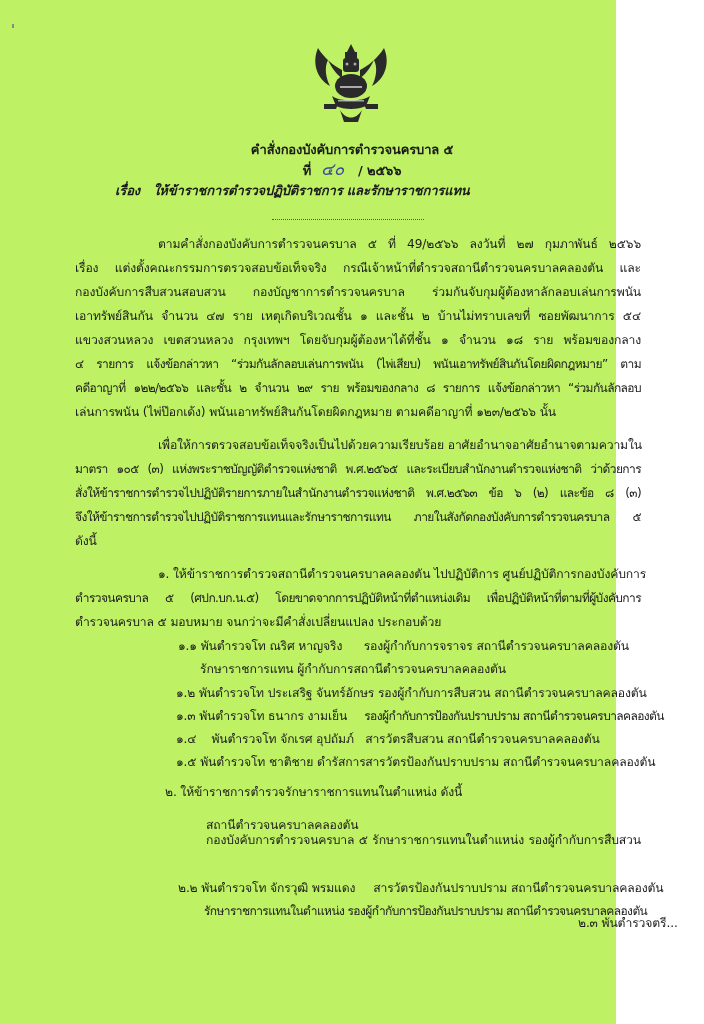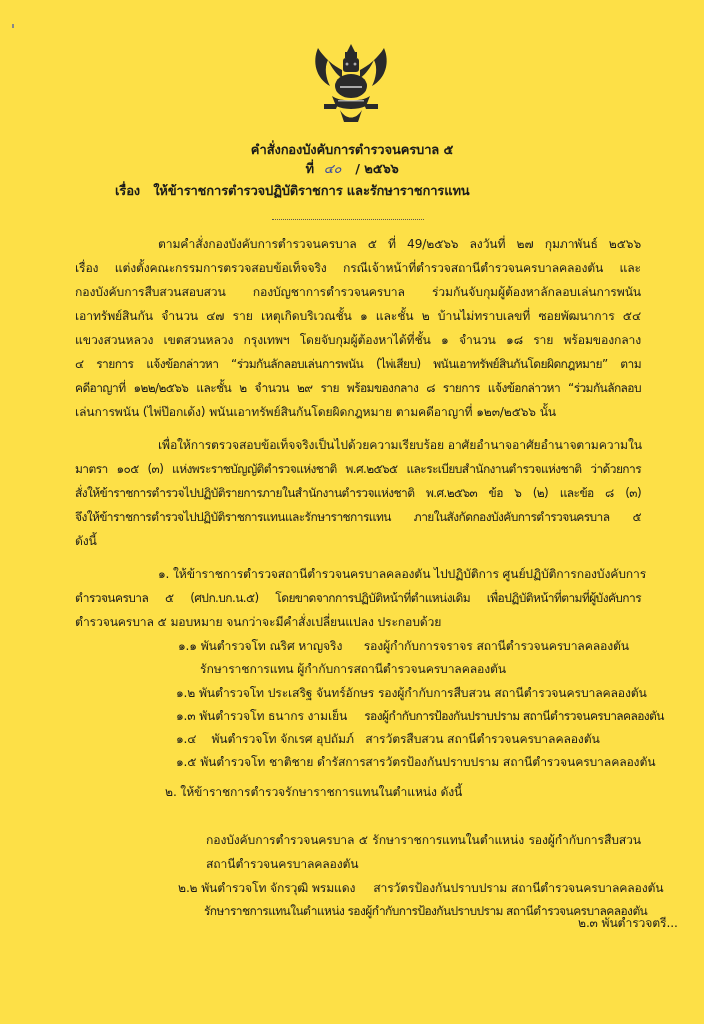--- a/index.html
+++ b/index.html
@@ -3,27 +3,27 @@
 <meta charset="utf-8">
 <style>
   html, body { margin: 0; padding: 0; }
   body {
     width: 704px; height: 1024px; overflow: hidden;
     background: #ffffff;
     font-family: "DejaVu Sans", "Liberation Sans", sans-serif;
     color: #1a1a1a;
     position: relative;
   }
-  .page { position: absolute; left: 0; top: 0; width: 704px; height: 1024px; background: #fde047; }
+  .page { position: absolute; left: 0; top: 0; width: 616px; height: 1024px; background: #bef264; }
   .speck { position: absolute; left: 12px; top: 24px; width: 2px; height: 4px; background: #888; }
   .emblem { position: absolute; left: 310px; top: 40px; width: 82px; height: 85px; }
   .line { position: absolute; white-space: nowrap; font-size: 12.2px; line-height: 16px; letter-spacing: -0.15px; }
   .center { left: 0; width: 704px; text-align: center; }
   .title { font-size: 13px; font-weight: bold; }
-  .hand { font-family: "DejaVu Serif", serif; font-style: italic; color: #3a4aa0; font-size: 13px; font-weight: normal; margin: 0 14px 0 10px; }
+  .hand { font-family: "DejaVu Serif", serif; font-style: italic; color: #3a4aa0; font-size: 17px; font-weight: normal; margin: 0 14px 0 10px; }
   .dots { position: absolute; left: 272px; top: 219px; width: 152px; border-top: 1px dotted #555; }
   .just { left: 75px; width: 566px; text-align: justify; text-align-last: justify; }
   .just-last { left: 75px; width: 566px; text-align: left; }
   .name-col { display: inline-block; width: 190px; }
   .narrow { letter-spacing: -0.6px; font-size: 12px; }
 </style>
 </head>
 <body>
 
 <div class="page">
@@ -47,21 +47,21 @@
         <circle cx="45" cy="24" r="1.5"></circle>
       <path d="M30 46 h22 v2 h-22z"></path>
         <path d="M28 60 h26 v1.5 h-26z"></path>
     </g>
   </svg>
 
   <div class="line center title" style="top:142px;">คำสั่งกองบังคับการตำรวจนครบาล ๕</div>
   <div class="line center title" style="top:161px;">
     <span>ที่</span><span class="hand">๔๐</span><span>/ ๒๕๖๖</span>
   </div>
-  <div class="line title" style="top:183px; left:115px;">
+  <div class="line title" style="top:183px; left:115px;font-style:italic;">
     <span>เรื่อง</span>&nbsp;&nbsp;&nbsp;<span>ให้ข้าราชการตำรวจปฏิบัติราชการ และรักษาราชการแทน</span>
   </div>
   <div class="dots"></div>
 
   <div class="line" style="top:236px; left:158px; width:483px; text-align:justify; text-align-last:justify;">ตามคำสั่งกองบังคับการตำรวจนครบาล ๕ ที่ 49/๒๕๖๖ ลงวันที่ ๒๗ กุมภาพันธ์ ๒๕๖๖</div>
   <div class="line just" style="top:284px;">กองบังคับการสืบสวนสอบสวน กองบัญชาการตำรวจนครบาล ร่วมกันจับกุมผู้ต้องหาลักลอบเล่นการพนัน</div>
   <div class="line just" style="top:260px;">เรื่อง แต่งตั้งคณะกรรมการตรวจสอบข้อเท็จจริง กรณีเจ้าหน้าที่ตำรวจสถานีตำรวจนครบาลคลองตัน และ</div>
   <div class="line just" style="top:308px;">เอาทรัพย์สินกัน จำนวน ๔๗ ราย เหตุเกิดบริเวณชั้น ๑ และชั้น ๒ บ้านไม่ทราบเลขที่ ซอยพัฒนาการ ๕๔</div>
   <div class="line just" style="top:332px;">แขวงสวนหลวง เขตสวนหลวง กรุงเทพฯ  โดยจับกุมผู้ต้องหาได้ที่ชั้น ๑ จำนวน ๑๘ ราย พร้อมของกลาง</div>
   <div class="line just narrow" style="top:356px;">๔ รายการ แจ้งข้อกล่าวหา “ร่วมกันลักลอบเล่นการพนัน (ไพ่เสียบ) พนันเอาทรัพย์สินกันโดยผิดกฎหมาย” ตาม</div>
@@ -91,21 +91,21 @@
   </div>
   <div class="line" style="top:731px; left:176px;">
     <span>๑.๔</span> <span class="name-col" style="width:165px;text-align:center;">พันตำรวจโท จักเรศ  อุปถัมภ์</span><span>สารวัตรสืบสวน  สถานีตำรวจนครบาลคลองตัน</span>
   </div>
   <div class="line" style="top:754px; left:176px;">
     <span>๑.๕</span> <span class="name-col" style="width:165px;">พันตำรวจโท ชาติชาย ดำรัสการ</span><span>สารวัตรป้องกันปราบปราม  สถานีตำรวจนครบาลคลองตัน</span>
   </div>
 
   <div class="line" style="top:784px; left:165px;">๒. ให้ข้าราชการตำรวจรักษาราชการแทนในตำแหน่ง ดังนี้</div>
   <div class="line" style="top:832px; left:206px; width:435px; text-align:justify; text-align-last:justify;">กองบังคับการตำรวจนครบาล ๕ รักษาราชการแทนในตำแหน่ง รองผู้กำกับการสืบสวน</div>
-  <div class="line" style="top:856px; left:206px;">สถานีตำรวจนครบาลคลองตัน</div>
+  <div class="line" style="top:817px; left:206px;">สถานีตำรวจนครบาลคลองตัน</div>
 
   <div class="line" style="top:880px; left:178px;">
     <span>๒.๒</span> <span class="name-col" style="width:172px;">พันตำรวจโท จักรวุฒิ  พรมแดง</span><span>สารวัตรป้องกันปราบปราม  สถานีตำรวจนครบาลคลองตัน</span>
   </div>
   <div class="line narrow" style="top:903px; left:204px;">รักษาราชการแทนในตำแหน่ง รองผู้กำกับการป้องกันปราบปราม สถานีตำรวจนครบาลคลองตัน</div>
 
   <div class="line" style="top:915px; left:578px;">๒.๓ พันตำรวจตรี...</div>
 </div>
 
 </body></html>

